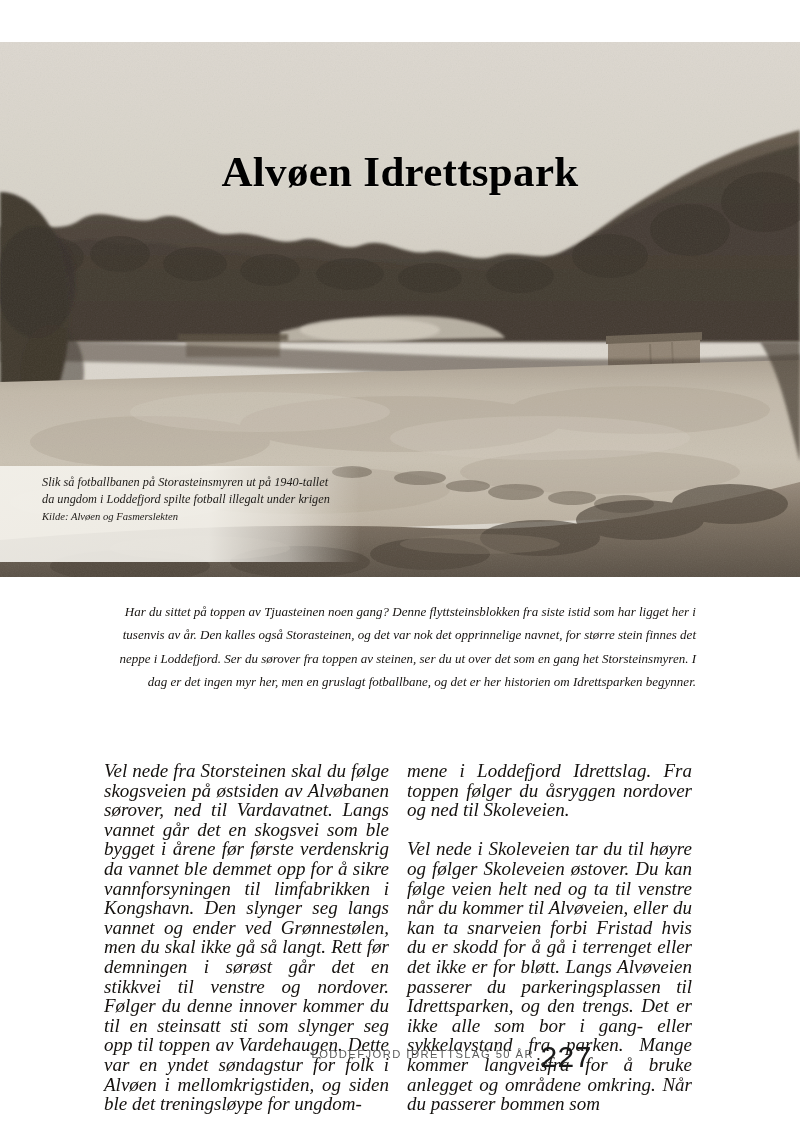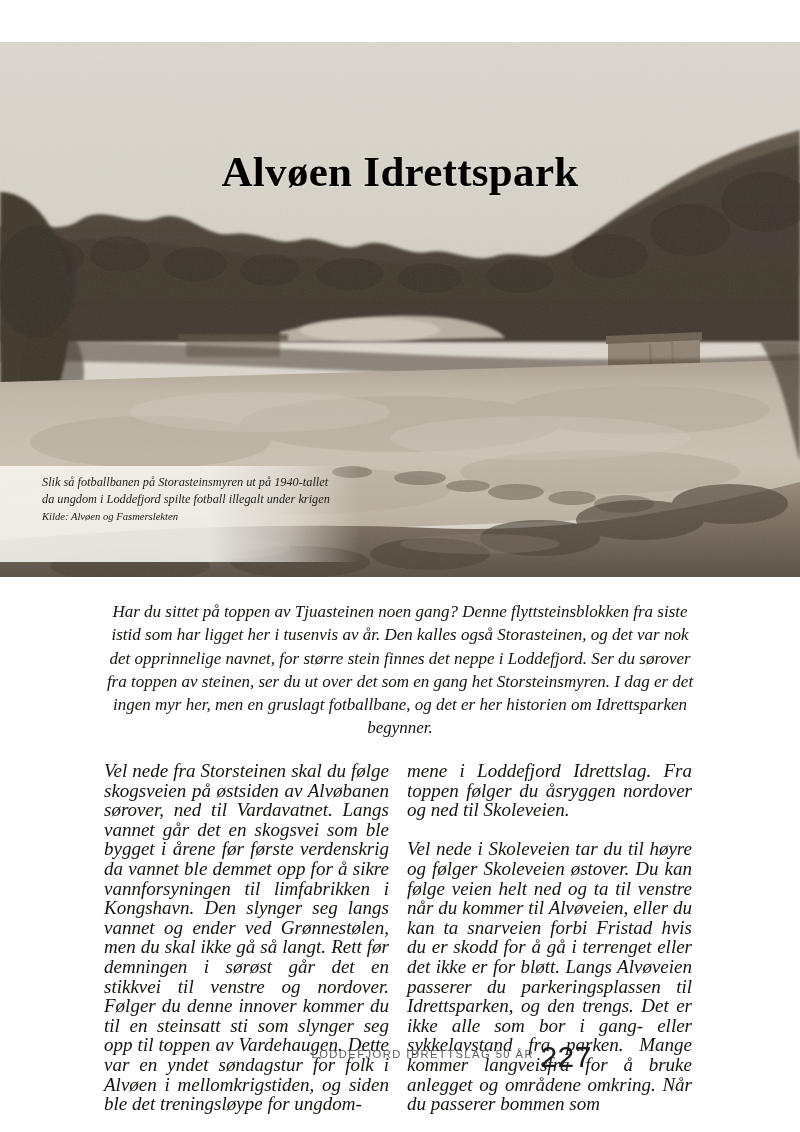--- a/index.html
+++ b/index.html
@@ -81,24 +81,24 @@
   }
 
   
   .intro {
     position: absolute;
     left: 104px;
     top: 600px;
     width: 592px;
     font-family: "Liberation Serif", serif;
     font-style: italic;
-    font-size: 17px;
+    font-size: 13px;
     line-height: 23.3px;
     color: #15120f;
-    text-align: center;
+    text-align: right;
   }
 
   
   .col {
     position: absolute;
     top: 761px;
     width: 285px;
     font-family: "Liberation Serif", serif;
     font-style: italic;
     font-size: 19px;

